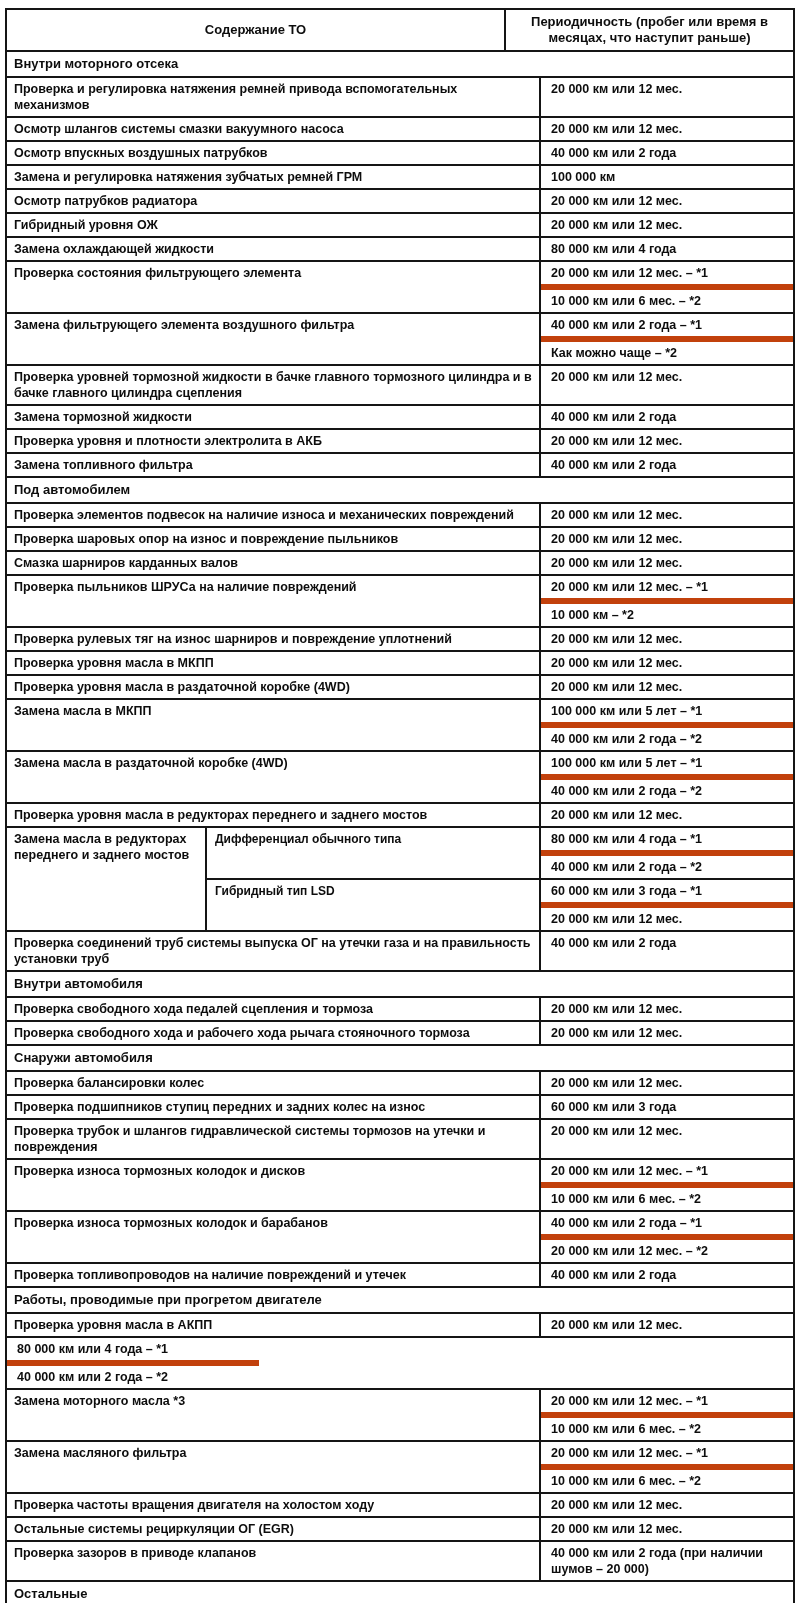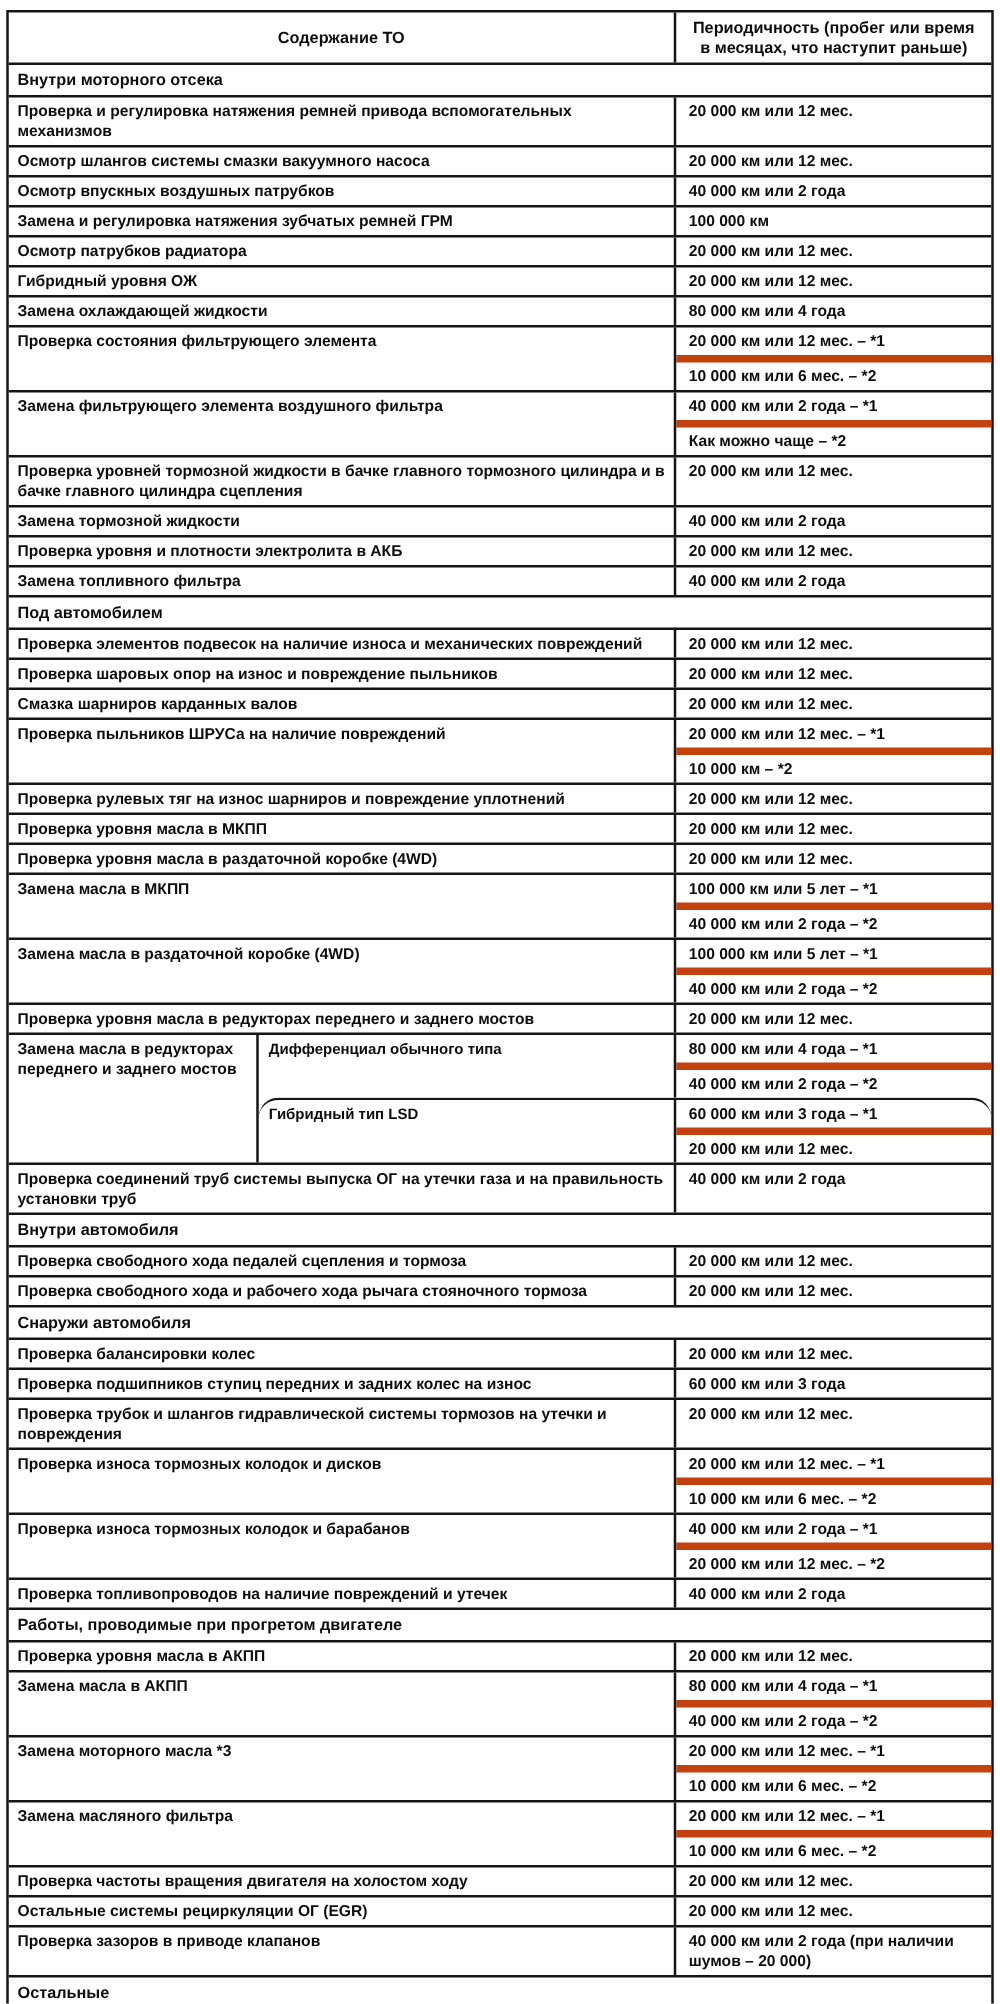--- a/index.html
+++ b/index.html
@@ -30,21 +30,21 @@
   }
   .hcell-left {
     flex: 1;
     border-right: 2px solid #151515;
     display: flex; align-items: center; justify-content: center;
     text-align: center;
     font-size: 13px; line-height: 16px;
     padding: 3px 6px;
   }
   .hcell-right {
-    width: 252px; flex: none;
+    width: 287px; flex: none;
     display: flex; align-items: center; justify-content: center;
     text-align: center;
     font-size: 13px; line-height: 16px;
     padding: 3px 10px;
   }
   
   .sec-row {
     border-top: 2px solid #151515;
     padding: 4px 7px;
     font-size: 13px; line-height: 16px;
@@ -72,21 +72,21 @@
     font-size: 12.5px; line-height: 16px;
     min-height: 22px;
   }
   .pcell + .pcell { border-top: 6px solid #c2410c; }
   
   .variants {
     flex: 1;
     display: flex; flex-direction: column;
   }
   .vrow { display: flex; flex: 1; }
-  .vrow + .vrow { border-top: 2px solid #151515; border-radius: 16px; }
+  .vrow + .vrow { border-top: 2px solid #151515; }
   .vcell {
     flex: 1;
     border-right: 2px solid #151515;
     padding: 3px 8px;
     font-size: 12px; line-height: 16px;
   }
 </style>
 </head>
 <body>
 
@@ -320,21 +320,20 @@
           </div>
         </div>
         <div class="sec-row">Работы, проводимые при прогретом двигателе</div>
         <div class="task-row">
           <div class="tcell">Проверка уровня масла в АКПП</div>
           <div class="periods">
             <div class="pcell">20 000 км или 12 мес.</div>
           </div>
         </div>
         <div class="task-row">
-          <div class="tcell">Замена масла в АКПП</div>
           <div class="periods">
             <div class="pcell">80 000 км или 4 года – *1</div>
             <div class="pcell">40 000 км или 2 года – *2</div>
           </div>
         </div>
         <div class="task-row">
           <div class="tcell">Замена моторного масла *3</div>
           <div class="periods">
             <div class="pcell">20 000 км или 12 мес. – *1</div>
             <div class="pcell">10 000 км или 6 мес. – *2</div>

